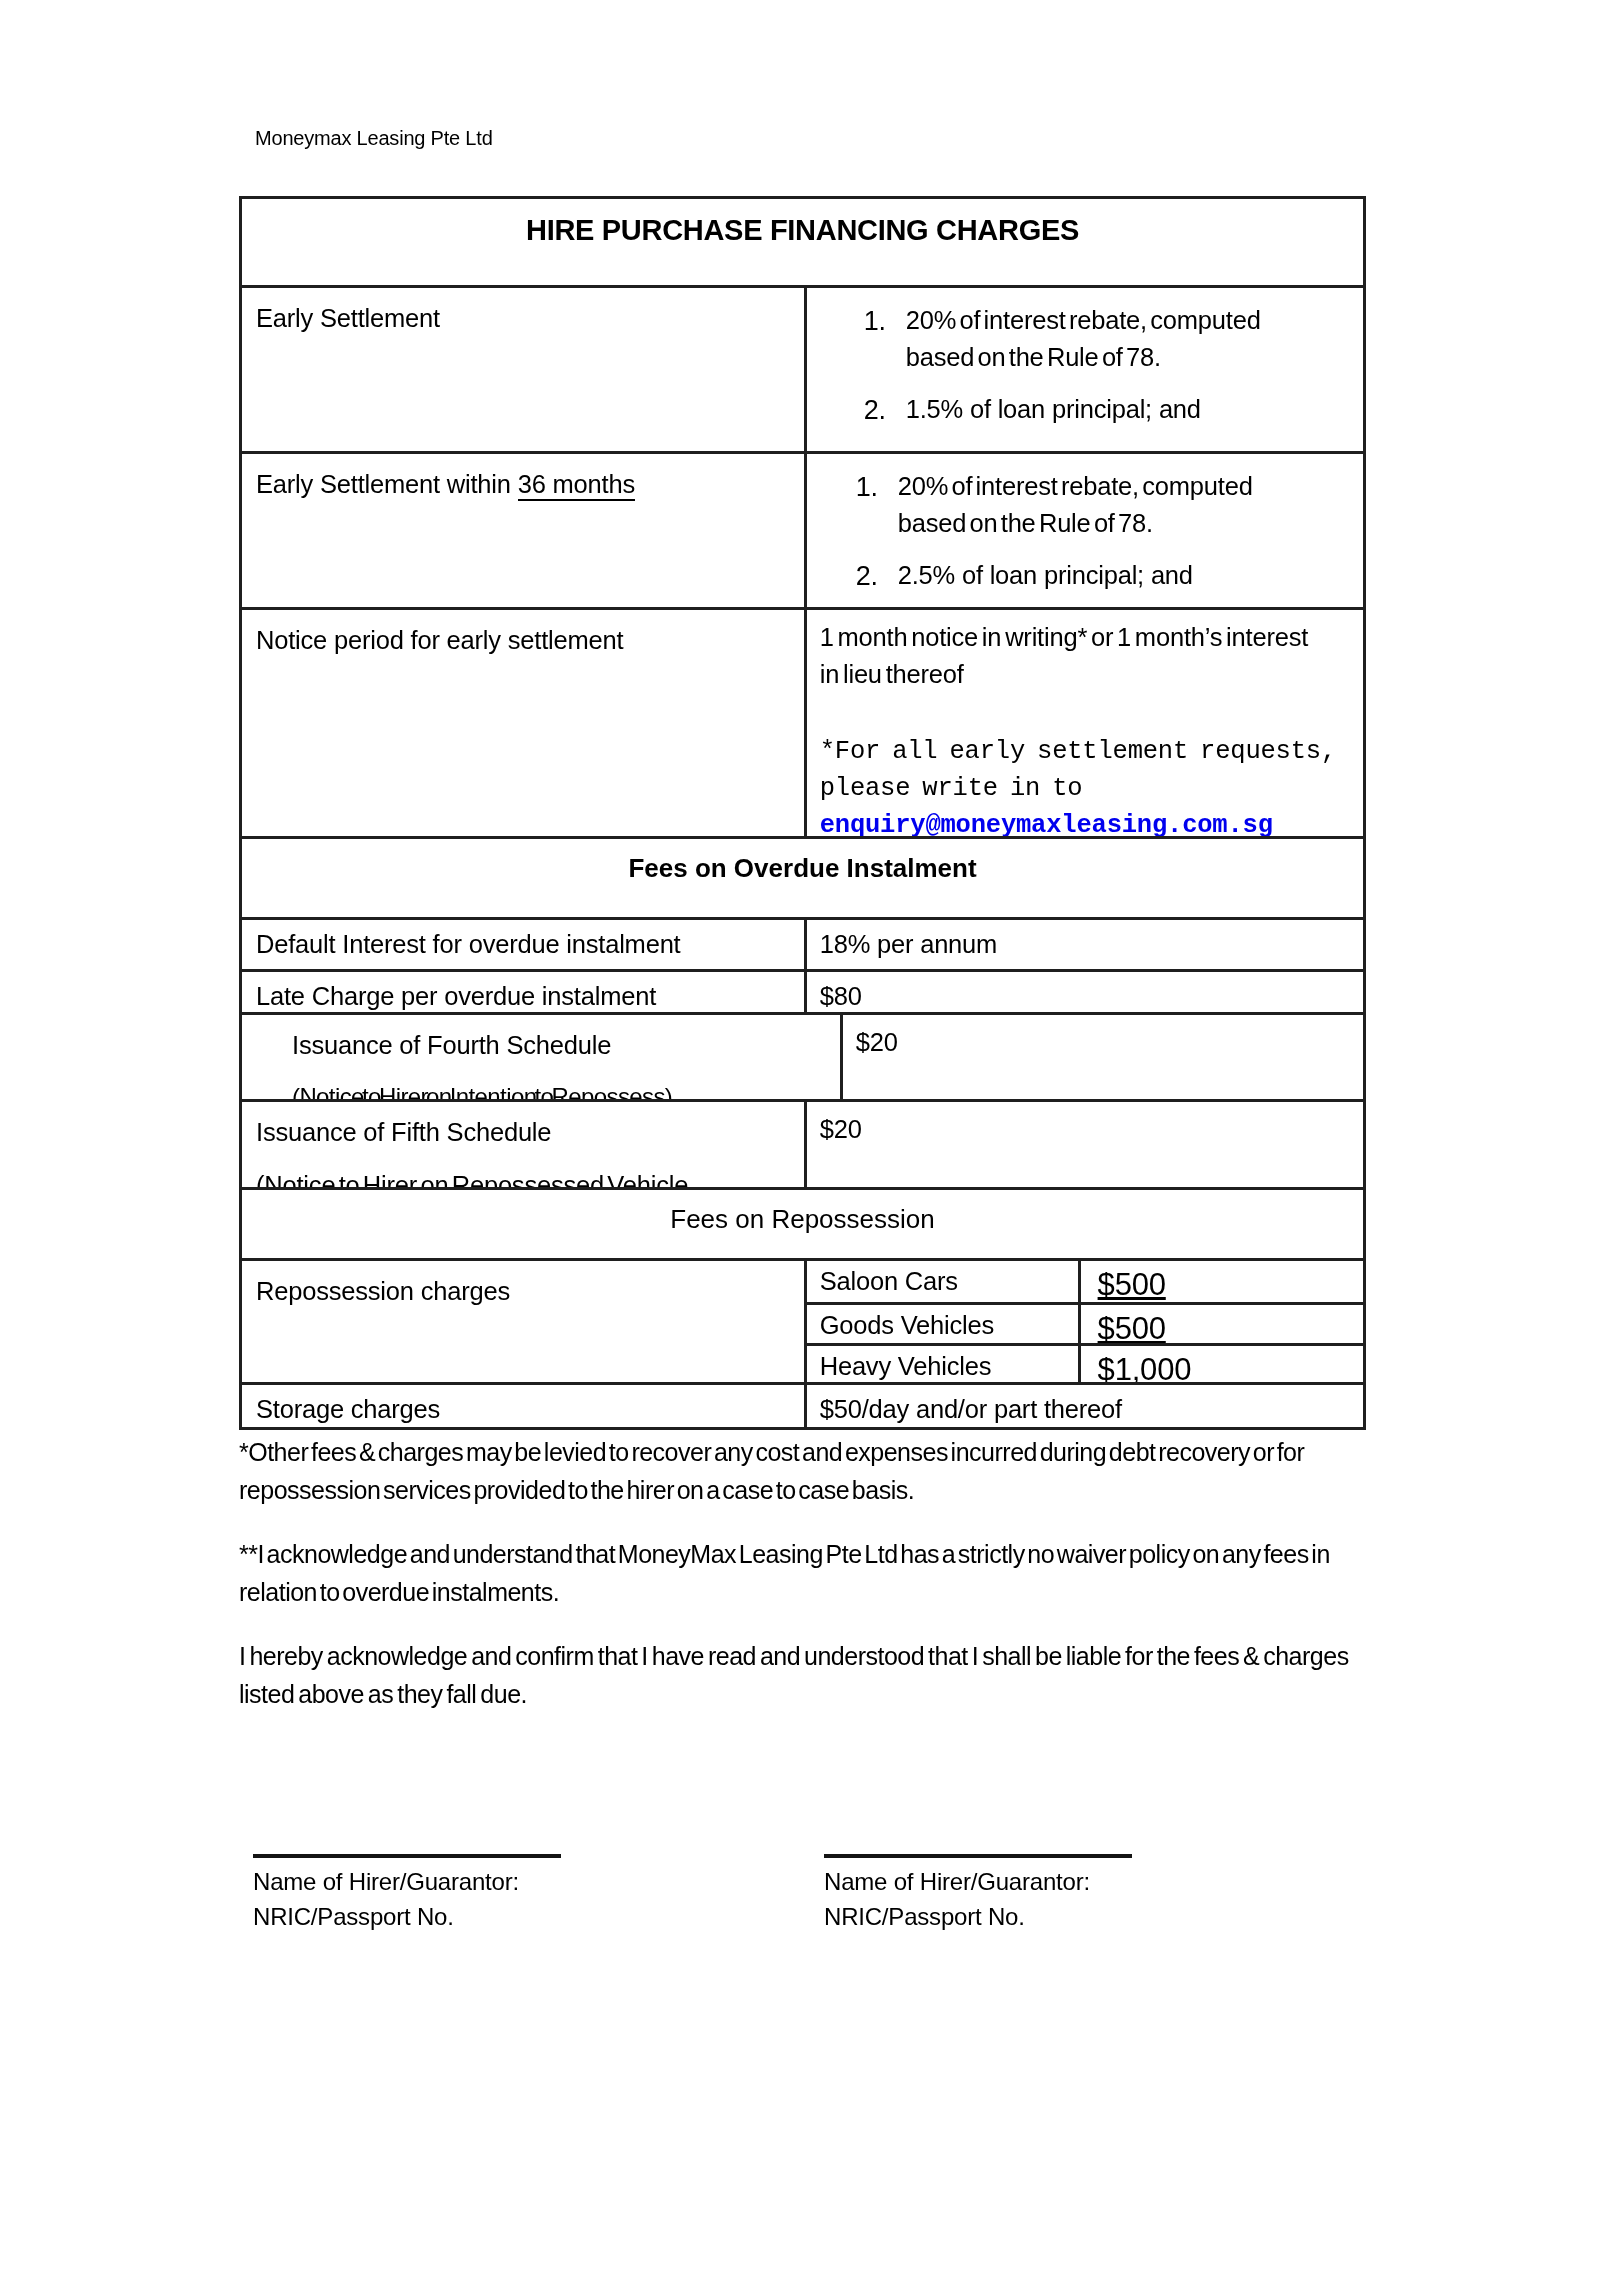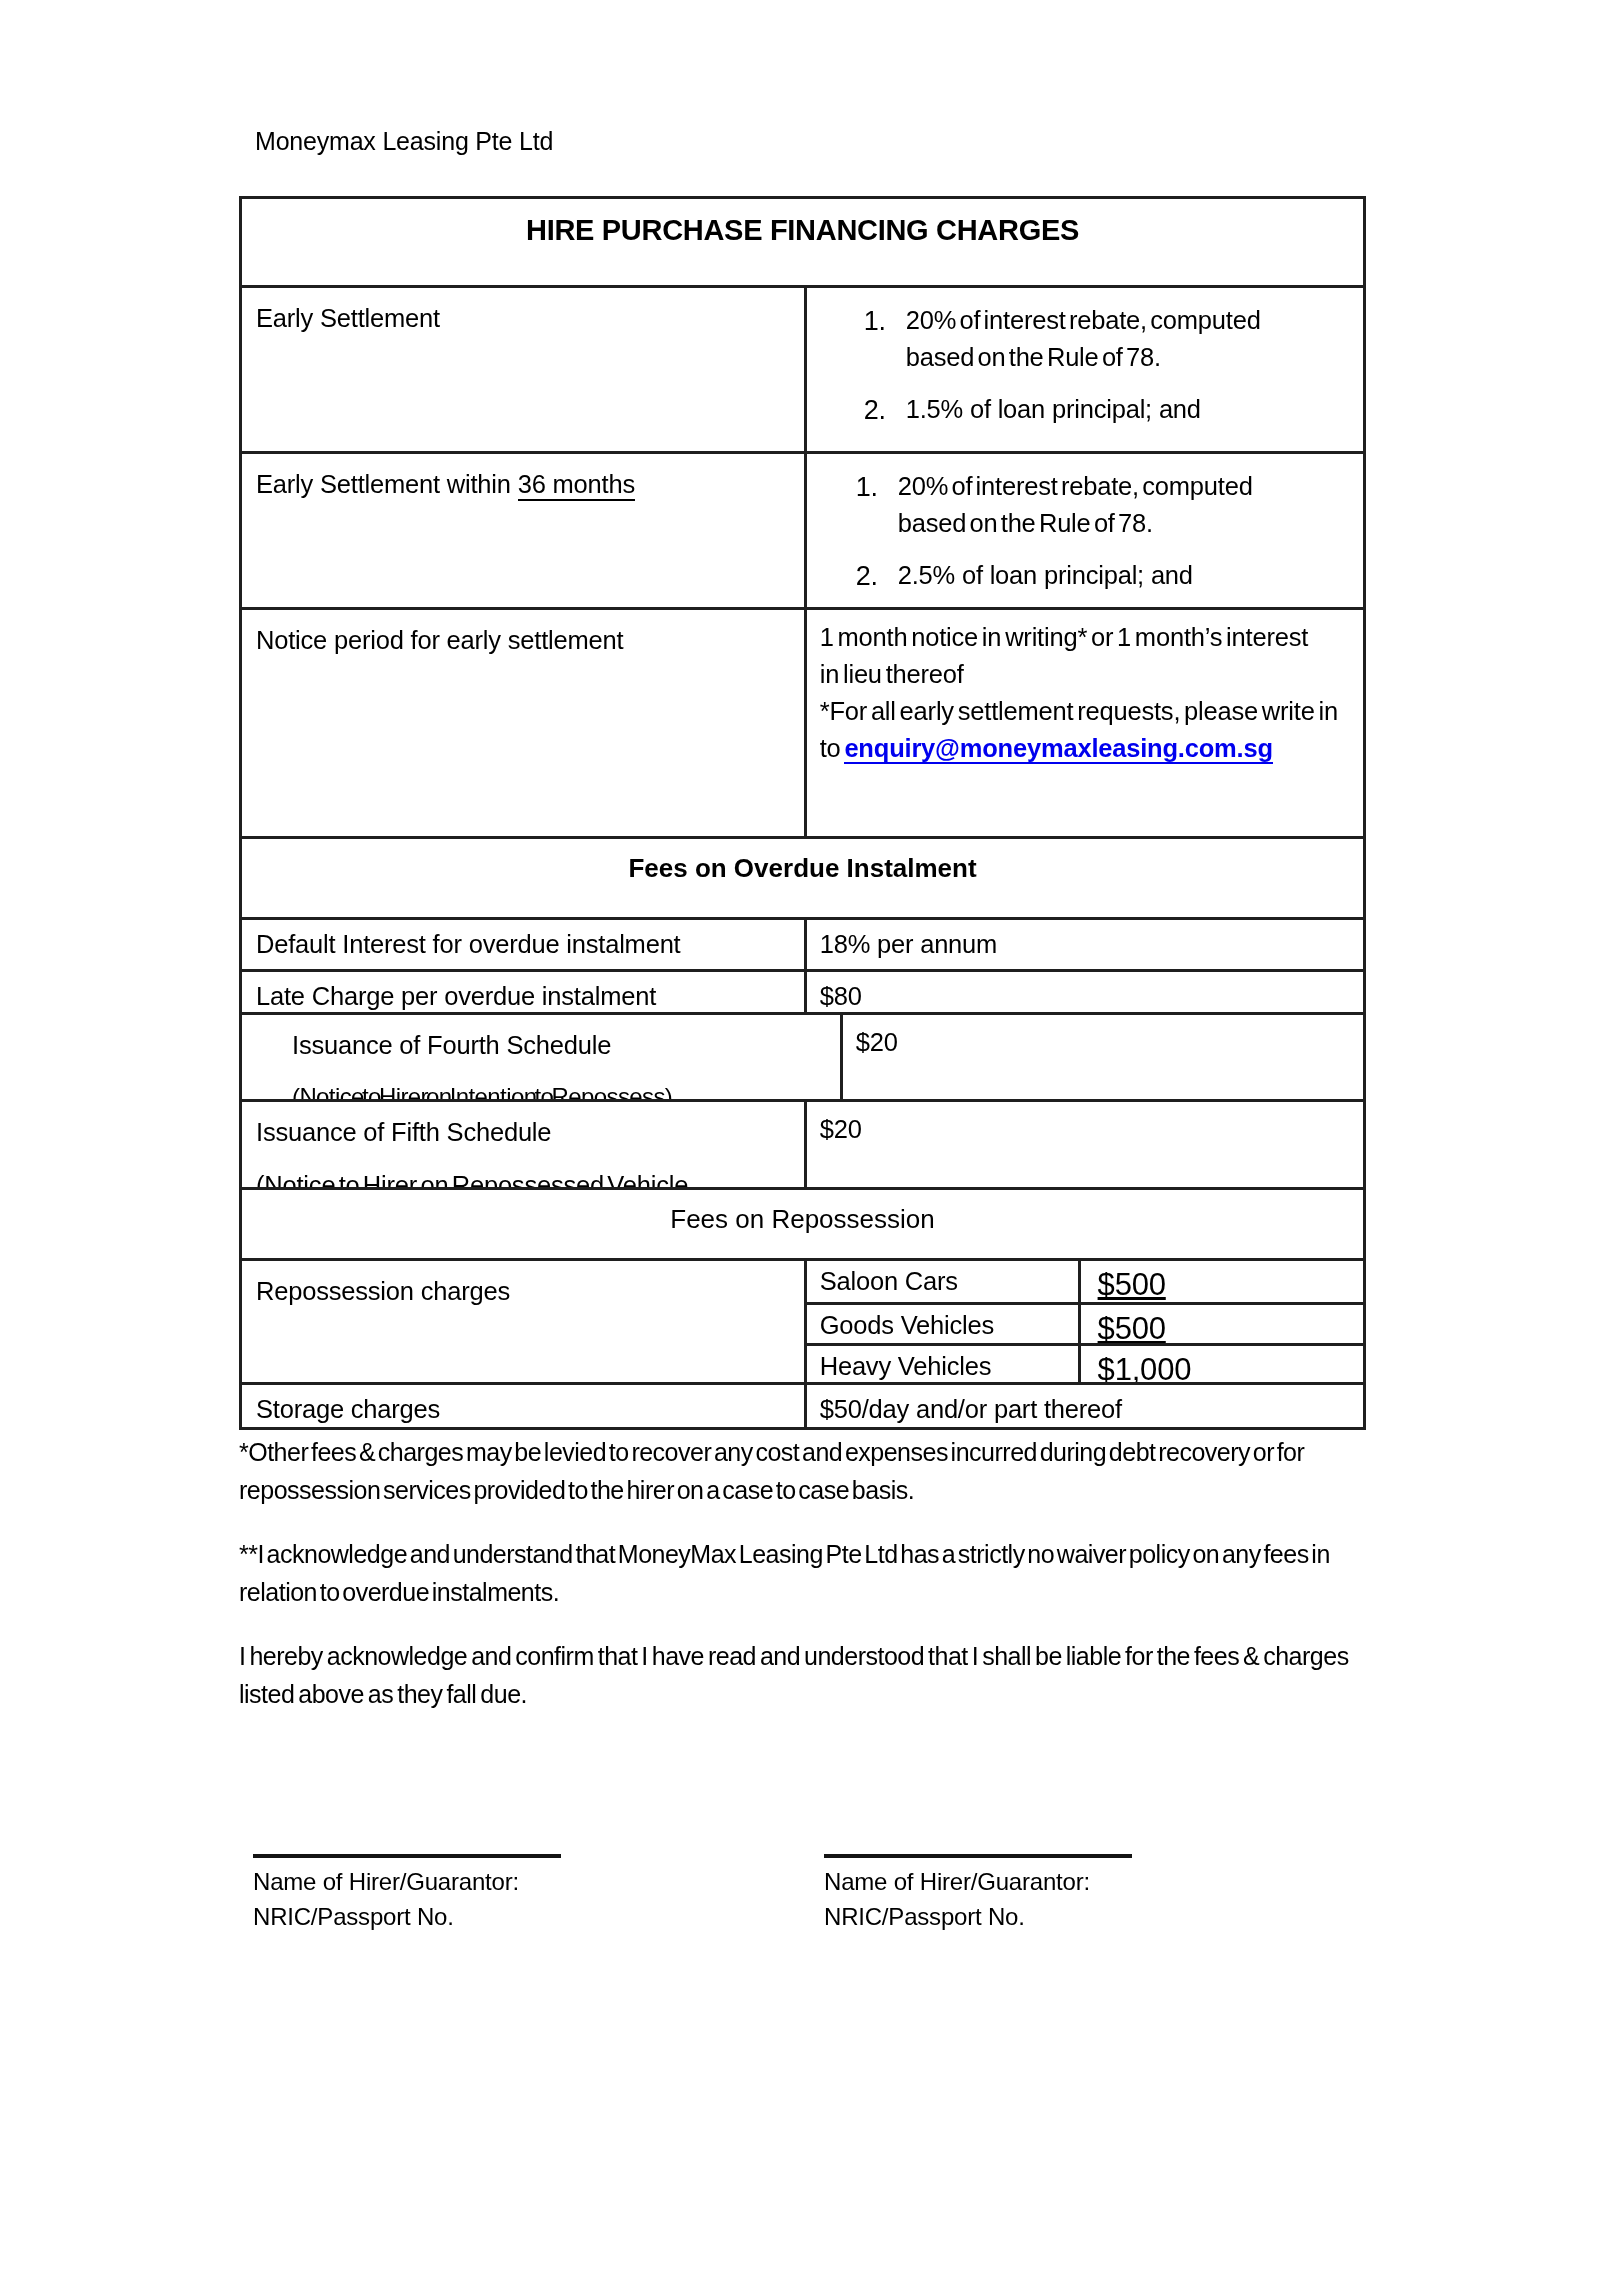--- a/index.html
+++ b/index.html
@@ -5,21 +5,21 @@
   :root{
     --bc:#1f1f1f;
     --txt:#000000;
     --link:#0000EE;
   }
   *{margin:0;padding:0;box-sizing:border-box;}
   html,body{background:#ffffff;}
   body{font-family:"Liberation Sans", sans-serif;color:var(--txt);}
   .page{position:relative;width:1623px;height:2295px;background:#ffffff;overflow:hidden;}
 
-  .company{position:absolute;left:255px;top:127px;font-size:25px;letter-spacing:-0.2px;}
+  .company{position:absolute;left:255px;top:127px;font-size:20px;letter-spacing:-0.2px;}
 
   
   .doc-table{position:absolute;left:239px;top:196px;width:1127px;border:3.2px solid var(--bc);}
   .tr{display:flex;overflow:hidden;}
   .tr + .tr{border-top:3.2px solid var(--bc);}
   .td-l{width:565px;border-right:3.2px solid var(--bc);padding:11.5px 14px;font-size:25.5px;line-height:1.45;letter-spacing:-0.2px;}
   .td-r{flex:1;padding:9px 12.7px;font-size:25.5px;line-height:1.45;letter-spacing:-0.2px;}
 
   .row-title{height:86px;}
   .row-title .title-cell{width:100%;text-align:center;padding-top:15.3px;font-weight:bold;font-size:29px;letter-spacing:-0.3px;}
@@ -45,21 +45,21 @@
 
   
   .ol{padding:5.1px 0 0 36px;}
   .li{display:flex;margin-bottom:15.3px;}
   .num{width:42px;flex:none;font-size:27px;}
   .txt{max-width:398px;}
   .ws-tight{word-spacing:-0.14em;}
   .ws-vtight{word-spacing:-0.33em;letter-spacing:-0.6px;font-size:24px;}
 
   .notice-line{max-width:509px;word-spacing:-0.12em;}
-  .note{max-width:535px;word-spacing:-0.12em;}
+  .note{margin-top:41px;max-width:535px;word-spacing:-0.12em;font-family:Liberation Mono, monospace;}
   .email{color:var(--link);font-weight:bold;text-decoration:none;border-bottom:2.5px solid var(--link);cursor:pointer;}
 
   .label-note{display:block;margin-top:16.6px;}
 
   
   .repo-right{flex:1;display:flex;flex-direction:column;border-radius:17px;}
   .repo-sub{display:flex;height:41px;}
   .repo-sub + .repo-sub{border-top:3.2px solid var(--bc);}
   .repo-type{width:274px;border-right:3.2px solid var(--bc);padding:5.7px 0 0 12.7px;font-size:25.5px;letter-spacing:-0.2px;}
   .repo-fee{flex:1;padding:5.7px 0 0 16.6px;font-size:31px;letter-spacing:-0.2px;text-decoration:underline;}

